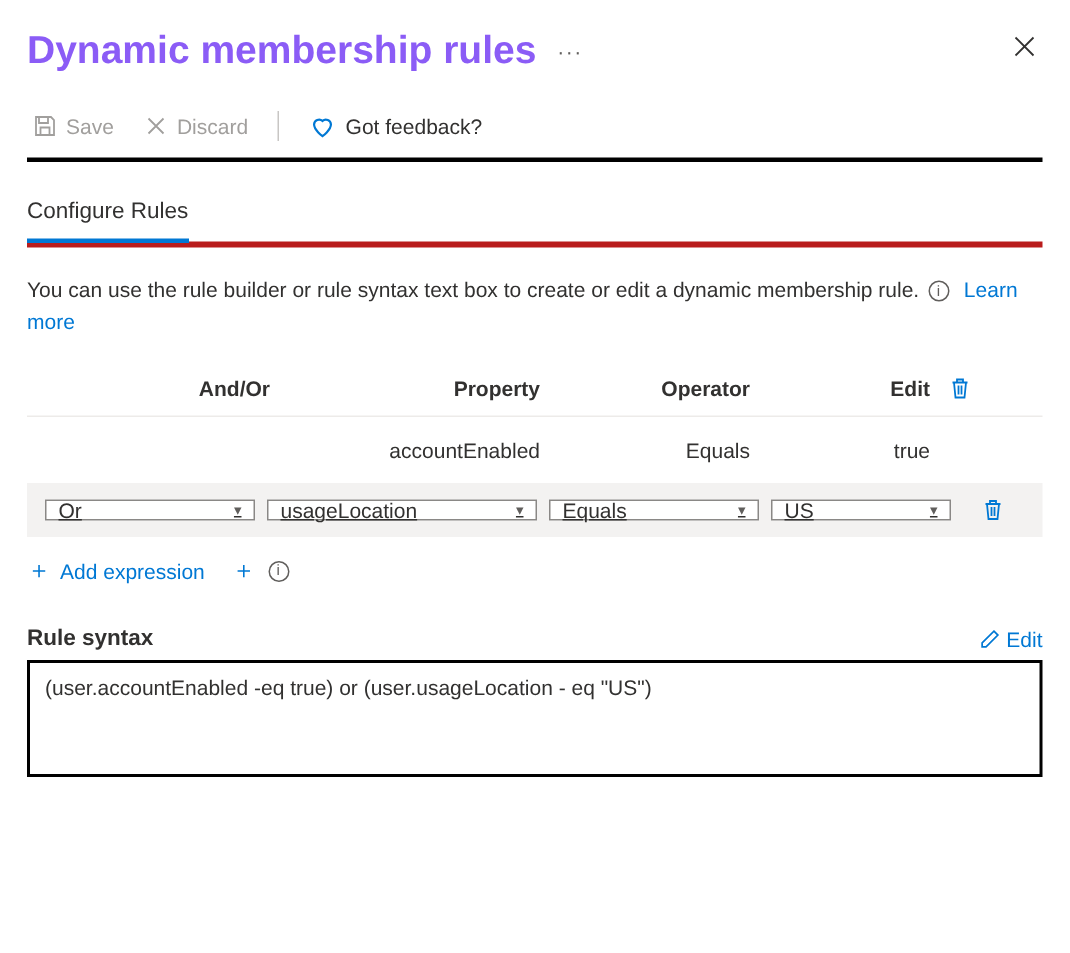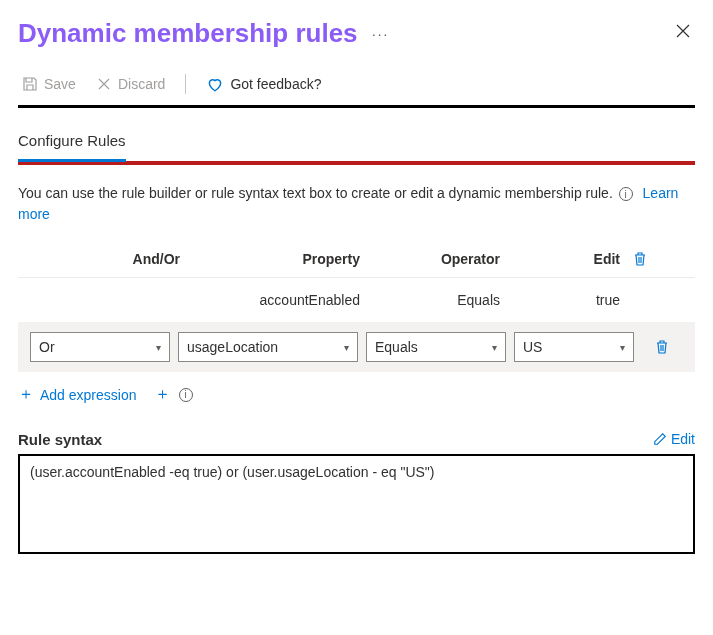--- a/index.html
+++ b/index.html
@@ -119,25 +119,26 @@
       padding: 10px 12px;
       grid-template-columns: 140px 180px 140px 120px 40px;
       gap: 8px;
     }
     .sel {
       display: flex;
       align-items: center;
       justify-content: space-between;
       background: #fff;
       border: 1px solid #8a8886;
-      height: 30px;
+      height: 14px;
       padding: 0 8px;
       cursor: pointer;
       font-size: 14px;
       color: #323130;
+      text-decoration: underline;
     }
     .chev { font-size: 10px; color: #605e5c; }
     .trash {
       color: #0078d4;
       cursor: pointer;
       display: flex;
       justify-content: center;
     }
     .trash.head { color: #0078d4; }
     .actions {
@@ -150,37 +151,37 @@
     .action {
       display: flex;
       align-items: center;
       gap: 6px;
       cursor: pointer;
     }
     .plus { font-size: 16px; font-weight: 400; }
     .syntax-head {
       display: flex;
       justify-content: space-between;
-      align-items: flex-start;
+      align-items: center;
       margin-top: 26px;
       gap: 12px;
     }
     .syntax-label { font-weight: 700; font-size: 15px; }
     .edit-link {
       display: flex;
       align-items: center;
       gap: 4px;
       color: #0078d4;
       cursor: pointer;
     }
     .syntax-box {
       border: 2px solid #000;
       margin-top: 6px;
       padding: 8px 10px;
-      height: 100px;
+      height: 78px;
       font-size: 14px;
       color: #323130;
     }
   </style>
 </head>
 <body>
 
 <div class="header">
   <div class="title-wrap">
     <h1 class="title">Dynamic membership rules</h1>

